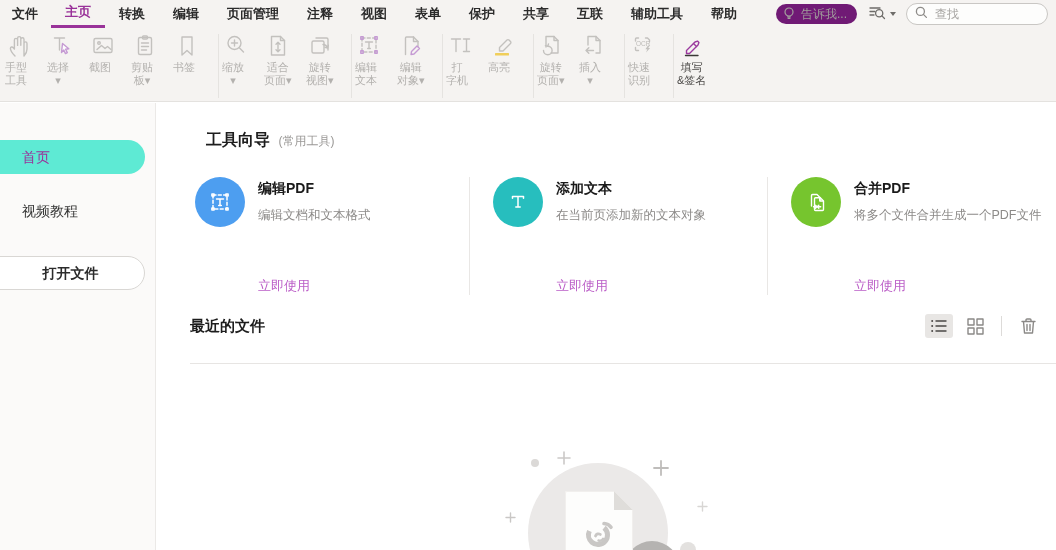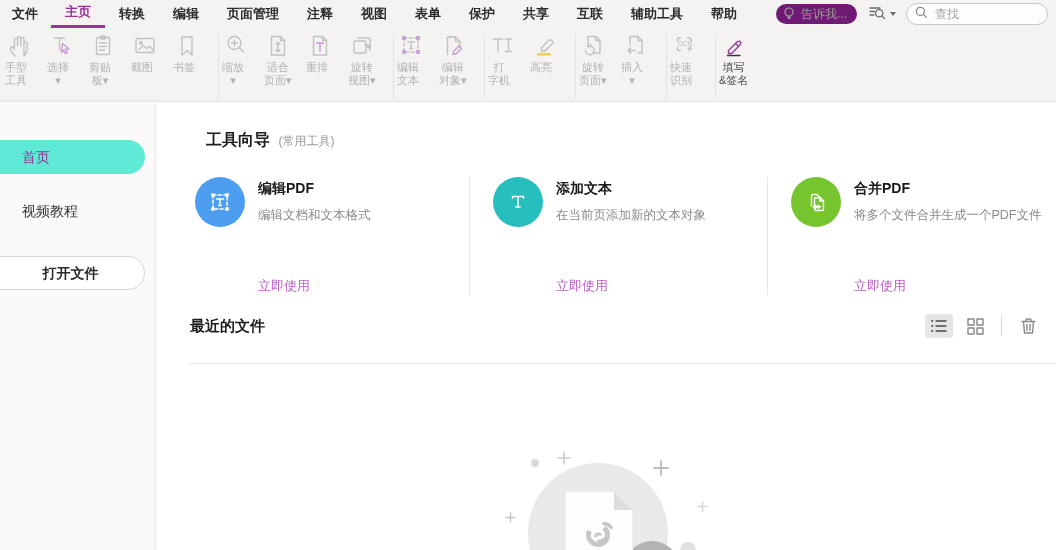--- a/index.html
+++ b/index.html
@@ -150,41 +150,41 @@
                 <path d="M7.5 7h10M12.5 7v12"></path>
                 <path style="stroke:#c59ad3;fill:#fdfcfd" d="M15.5 12.5l6.3 5.3-3.2.4 1.7 3.4-1.8 1-1.7-3.5-2.3 2.3z"></path>
               </svg>
           </span>
           <span class="tlabel">选择
 ▾</span>
         </div>
         <div class="tool">
           <span class="ticon">
             <svg width="28" height="28" viewBox="0 0 28 28">
+                <rect x="5" y="7.5" width="18" height="14" rx="1.5"></rect>
+                <circle cx="10" cy="12" r="1.3"></circle>
+                <path d="M8 18.5l4.5-4 3.5 3 2.5-2 3.5 3"></path>
+              </svg>
+          </span>
+          <span class="tlabel">截图</span>
+        </div>
+        <div class="tool">
+          <span class="ticon">
+            <svg width="28" height="28" viewBox="0 0 28 28">
                 <rect x="7.5" y="6.5" width="13" height="17" rx="1.5"></rect>
                 <rect x="11.5" y="5" width="5" height="3" rx="1"></rect>
                 <path d="M10.5 12h7M10.5 15.5h7M10.5 19h5"></path>
               </svg>
           </span>
           <span class="tlabel">剪贴
 板▾</span>
         </div>
         <div class="tool">
           <span class="ticon">
             <svg width="28" height="28" viewBox="0 0 28 28">
-                <rect x="5" y="7.5" width="18" height="14" rx="1.5"></rect>
-                <circle cx="10" cy="12" r="1.3"></circle>
-                <path d="M8 18.5l4.5-4 3.5 3 2.5-2 3.5 3"></path>
-              </svg>
-          </span>
-          <span class="tlabel">截图</span>
-        </div>
-        <div class="tool">
-          <span class="ticon">
-            <svg width="28" height="28" viewBox="0 0 28 28">
                 <path d="M9 6h10v18l-5-4.5L9 24z"></path>
               </svg>
           </span>
           <span class="tlabel">书签</span>
         </div>
       </div>
       <div class="tdiv"></div>
 
       <div class="tgroup">
         <div class="tool">
@@ -200,30 +200,20 @@
         <div class="tool">
           <span class="ticon">
             <svg width="28" height="28" viewBox="0 0 28 28">
                 <path d="M7.5 24V5.5h9l4 4V24z"></path>
                 <path d="M16.5 5.5v4h4"></path>
                 <path d="M14 11.5v9M12 13.3l2-2 2 2M12 18.7l2 2 2-2"></path>
               </svg>
           </span>
           <span class="tlabel">适合
 页面▾</span>
-        </div>
-        <div class="tool">
-          <span class="ticon">
-            <svg width="28" height="28" viewBox="0 0 28 28">
-                <path d="M7.5 24V5.5h9l4 4V24z"></path>
-                <path d="M16.5 5.5v4h4"></path>
-                <path style="stroke:#c59ad3" d="M10.5 12h7M14 12v8"></path>
-              </svg>
-          </span>
-          <span class="tlabel">重排</span>
         </div>
         <div class="tool">
           <span class="ticon">
             <svg width="28" height="28" viewBox="0 0 28 28">
                 <rect x="6" y="10" width="12" height="12" rx="1.5"></rect>
                 <path d="M10 7h10.5a1.5 1.5 0 0 1 1.5 1.5V19"></path>
                 <path d="M17 13.5a5 5 0 0 1 4.5 3.4M22.3 14.3l-.6 2.8-2.7-.8"></path>
               </svg>
           </span>
           <span class="tlabel">旋转

